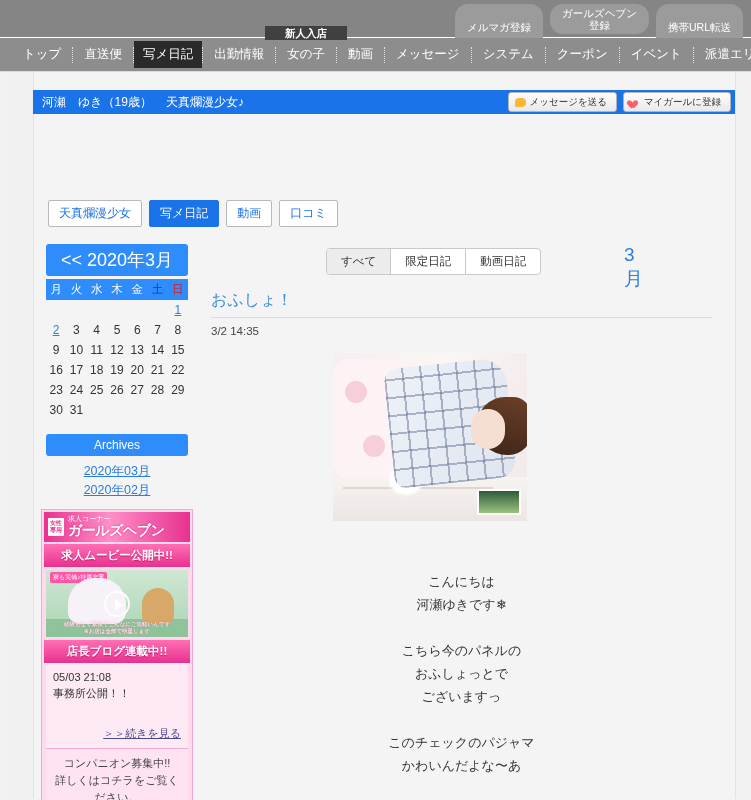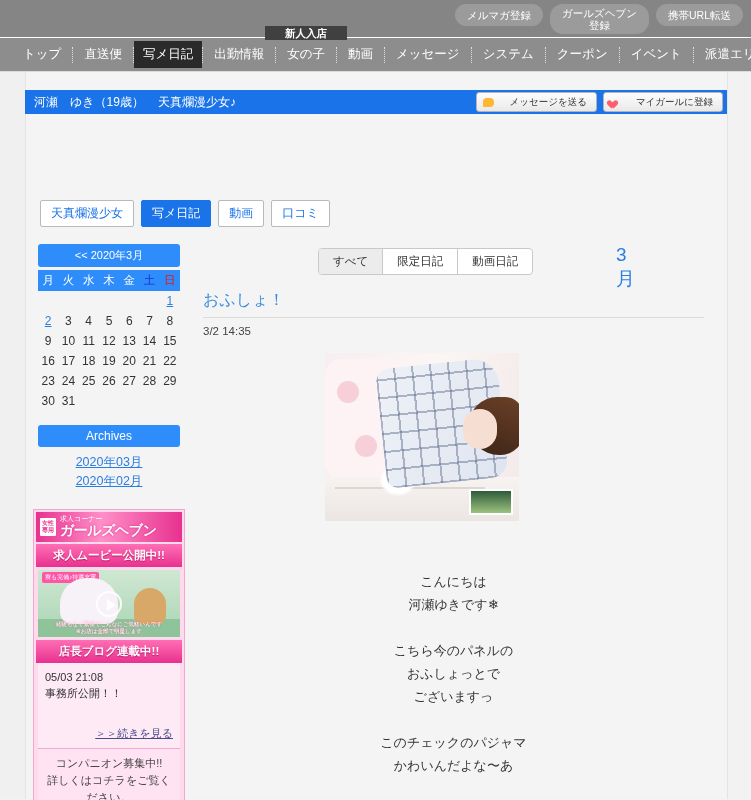--- a/index.html
+++ b/index.html
@@ -33,21 +33,21 @@
     right: 8px; top: 4px;
     display: flex;
     align-items: flex-start;
     gap: 7px;
   }
   .pill {
     background: #9b9b9b;
     color: #ffffff;
     font-size: 10.5px;
     border-radius: 13px;
-    padding: 5px 12px;
+    padding: 17px 12px;
     text-align: center;
     line-height: 12px;
     white-space: nowrap;
     cursor: pointer;
   }
   .pill.two { padding: 3px 12px; }
 
   
   .nav {
     position: relative;
@@ -86,20 +86,21 @@
     white-space: nowrap;
     line-height: 12px;
   }
 
   
   .page {
     position: relative;
     width: 614px;
     height: 727px;
     background: #f0f0f0;
+    margin-left: 8px;
   }
   .sheet {
     position: absolute;
     left: 25px; top: 0;
     width: 703px;
     height: 727px;
     background: #f4f4f4;
     border-left: 1px solid #e4e4e4;
     border-right: 1px solid #e4e4e4;
   }
@@ -129,21 +130,21 @@
   }
   .gb-btn {
     background: linear-gradient(#fdfdfd,#e9e9e9);
     border: 1px solid #b4b4b4;
     border-radius: 3px;
     font-size: 9.5px;
     color: #333333;
     padding: 3px 9px 3px 6px;
     display: flex;
     align-items: center;
-    gap: 16px;
+    gap: 4px;
     height: 20px;
     cursor: pointer;
     white-space: nowrap;
   }
   .ico-msg {
     width: 11px; height: 9px;
     background: #ffb733;
     border-radius: 4px 4px 4px 1px;
     display: inline-block;
   }
@@ -188,21 +189,21 @@
   
   .sidebar {
     position: absolute;
     left: 38px; top: 172px;
     width: 142px;
   }
   .calhead {
     background: #2f8dfb;
     color: #ffffff;
     text-align: center;
-    font-size: 11px;
+    font-size: 18px;
     padding: 4px 0;
     border-radius: 3px;
     cursor: pointer;
   }
   table.cal {
     width: 142px;
     border-collapse: collapse;
     margin-top: 3px;
     font-size: 12px;
   }

